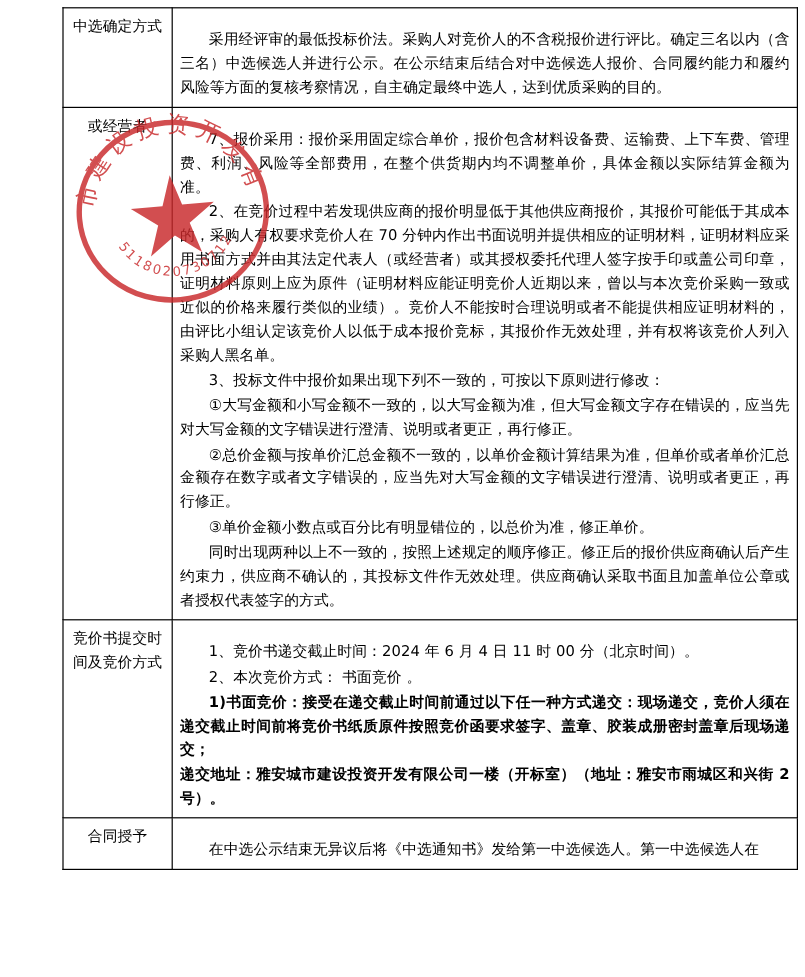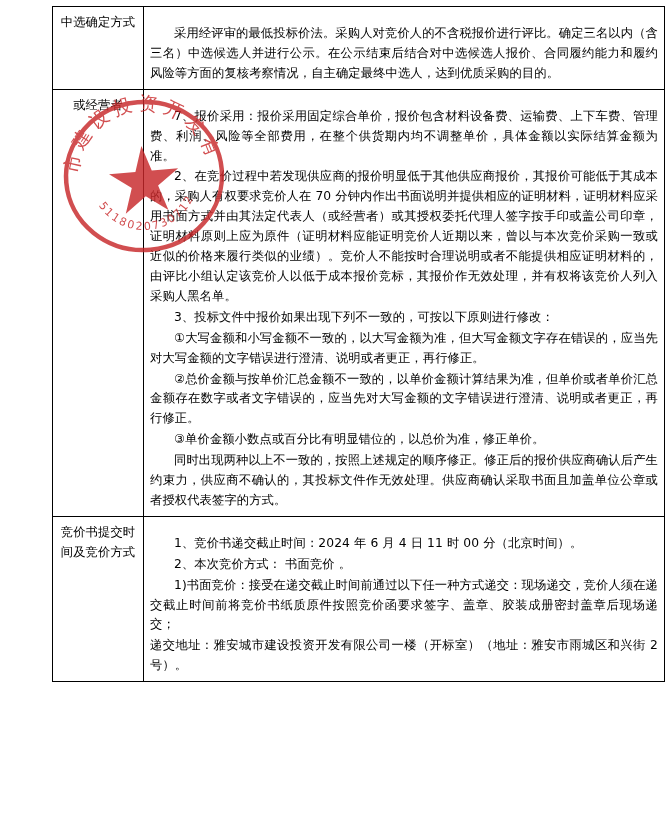--- a/index.html
+++ b/index.html
@@ -51,21 +51,21 @@
     text-indent: 0;
     text-align: justify;
   }
   td.body p.ind {
     text-indent: 24px;
   }
   td.body p + p {
     margin-top: 1px;
   }
   .b {
-    font-weight: normal;
+    font-weight: bold;
   }
   
   .seal {
     position: absolute;
     left: 56px;
     top: 82px;
     width: 176px;
     height: 176px;
     pointer-events: none;
     z-index: 5;
@@ -110,20 +110,28 @@
         </td>
         <td class="body">
           <p class="ind">1、竞价书递交截止时间：2024 年 6 月 4 日 11 时 00 分（北京时间）。</p>
           <p class="ind">2、本次竞价方式：    书面竞价    。</p>
           <p class="ind b">1)书面竞价：接受在递交截止时间前通过以下任一种方式递交：现场递交，竞价人须在递交截止时间前将竞价书纸质原件按照竞价函要求签字、盖章、胶装成册密封盖章后现场递交；</p>
           <p class="b">递交地址：雅安城市建设投资开发有限公司一楼（开标室）（地址：雅安市雨城区和兴街 2 号）。</p>
         </td>
       </tr>
 
 
+      <tr>
+        <td class="label">
+          <span class="lbl-inner">合同授予</span>
+        </td>
+        <td class="body">
+          <p class="ind">在中选公示结束无异议后将《中选通知书》发给第一中选候选人。第一中选候选人在</p>
+        </td>
+      </tr>
     </tbody>
   </table>
 
   <div class="seal">
     <svg width="176" height="176" viewBox="0 0 176 176" xmlns="http://www.w3.org/2000/svg">
       <defs>
         <path id="sealArc" d="M 22,88 A 66,66 0 1 1 154,88" fill="none"></path>
         <path id="sealArcBottom" d="M 34,88 A 54,54 0 0 0 142,88" fill="none"></path>
       </defs>
       <g opacity="0.82" transform="rotate(-5 88 88)">

